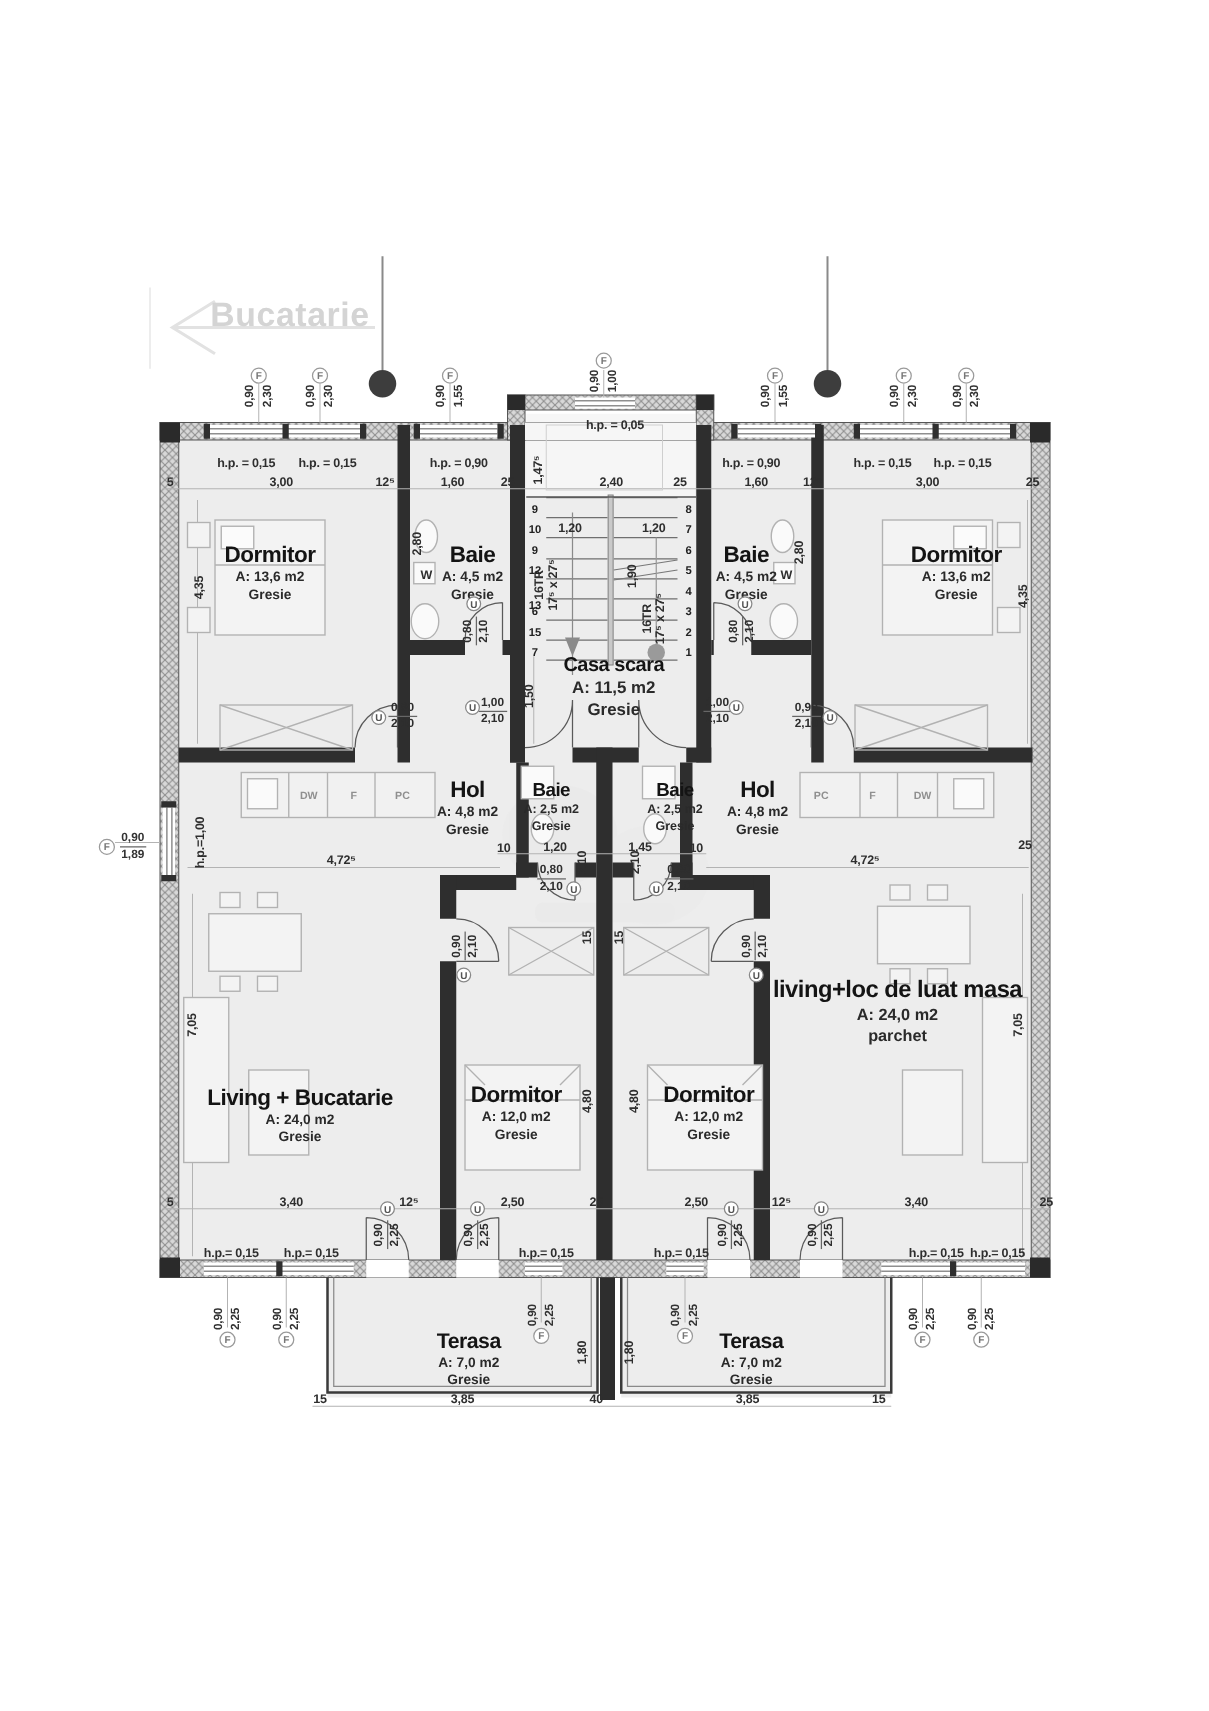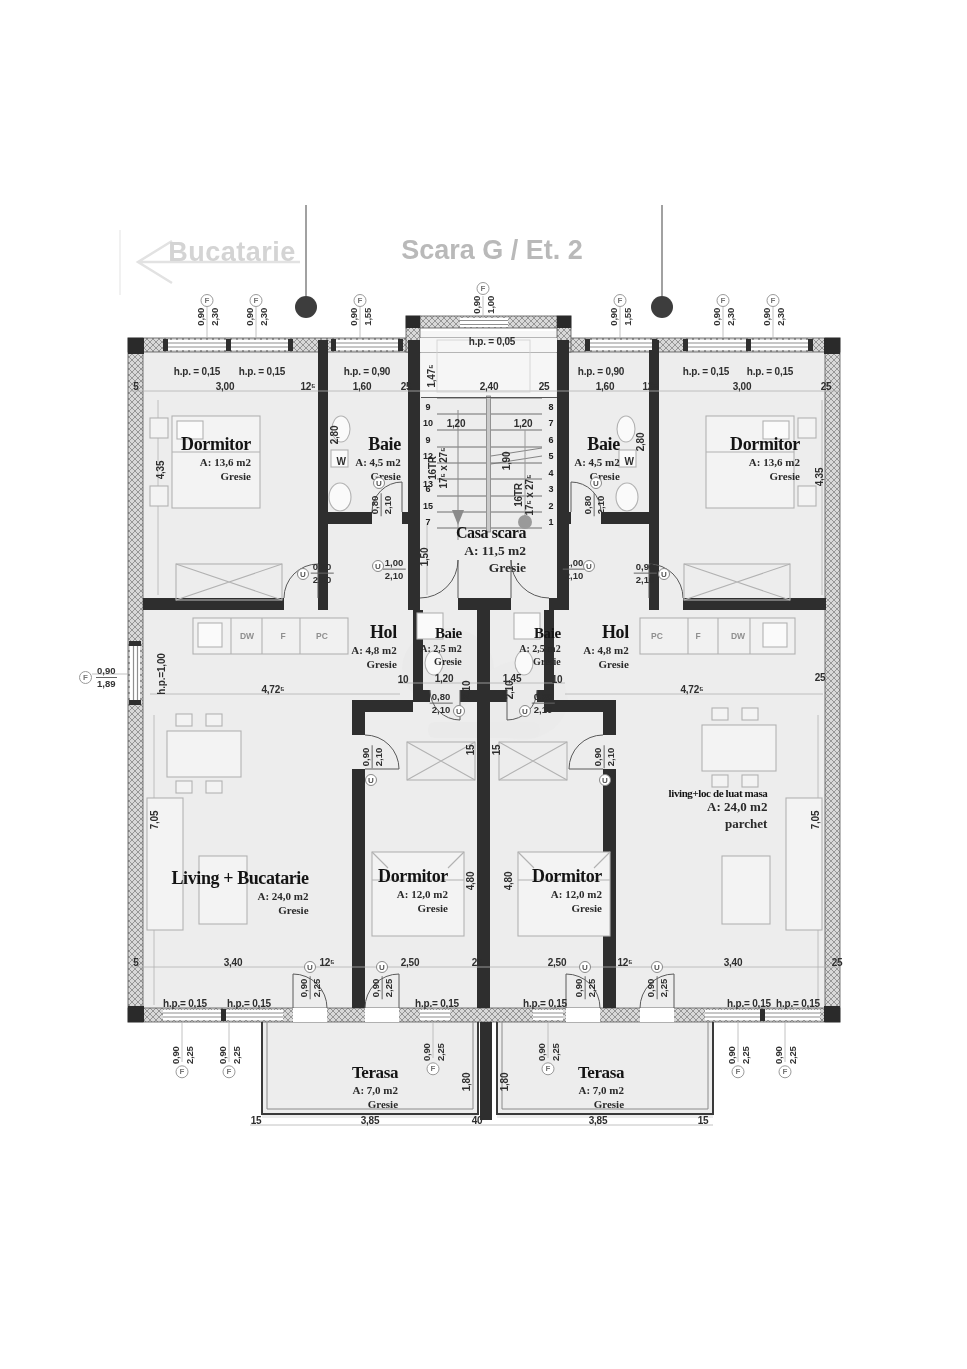--- a/index.html
+++ b/index.html
@@ -5,26 +5,26 @@
   html,body{margin:0;padding:0;background:#fff;}
   #stage{position:relative;width:967px;height:1369px;background:#fff;overflow:hidden;
          font-family:"Liberation Sans",sans-serif;}
   #plan-svg{position:absolute;left:0;top:0;}
   .layer{position:absolute;left:0;top:0;width:967px;height:1369px;pointer-events:none;}
   .lbl{position:absolute;transform:translate(-50%,-50%);white-space:nowrap;
        font-weight:bold;font-size:10px;color:#2e2e2e;letter-spacing:-0.2px;}
   .lbl.rot{transform:translate(-50%,-50%) rotate(-90deg);}
   .clabel{position:absolute;transform:translate(-50%,-50%);font-size:8.5px;font-weight:bold;color:#8f8f8f;}
   .snum{position:absolute;transform:translate(-50%,-50%);font-size:9px;font-weight:bold;color:#222;}
-  .room{position:absolute;transform:translate(-50%,-50%);text-align:right;color:#141414;font-family:Liberation Serif, serif;}
+  .room{position:absolute;transform:translate(-50%,-50%);text-align:center;color:#141414;}
   .rname{font-size:18px;font-weight:bold;letter-spacing:-0.4px;line-height:1.1;}
   .rsub{font-size:11px;font-weight:bold;color:#2a2a2a;line-height:1.3;}
   .room.sm .rname{font-size:15px;}
   .room.sm .rsub{font-size:10px;}
-  .room.mid .rname{font-size:11px;}
+  .room.mid .rname{font-size:19px;}
   .room.mid .rsub{font-size:13px;}
   .room.stairlbl .rname{font-size:16px;}
   .room.stairlbl .rsub{font-size:13.5px;}
   .room.ter .rname{font-size:17px;}
   .fmark{position:absolute;display:flex;flex-direction:column;align-items:center;gap:1px;
          transform:translateX(-50%);}
   .fmark.flip{flex-direction:column-reverse;transform:translateX(-50%) translateY(-100%);}
   .fcirc{width:13px;height:13px;border:1px solid #9a9a9a;border-radius:50%;color:#777;
          font-size:8px;font-weight:bold;display:flex;align-items:center;justify-content:center;
          background:#fff;box-sizing:border-box;}
@@ -271,21 +271,20 @@
     <circle cx="306" cy="307" r="11" fill="#3d3d3d"></circle>
     <circle cx="662" cy="307" r="11" fill="#3d3d3d"></circle>
   </g>
   <g fill="none" stroke="#e2e2e2" stroke-width="2.5">
     <path d="M300,262 H140 M172,241 L138,262 L172,283"></path>
   </g>
   <path d="M120,230 V295" stroke="#ececec" stroke-width="1.5" fill="none"></path>
 </svg>
 
 <div id="back-label">Bucatarie</div>
-<div id="plan-title">Scara G / Et. 2</div>
 
 <div class="fstack">
   <span class="fcirc">F</span>
   <span class="stackvals">
     <span class="ftop2">0,90</span><span>1,89</span>
   </span>
 </div>
 
 <div class="layer">
 

